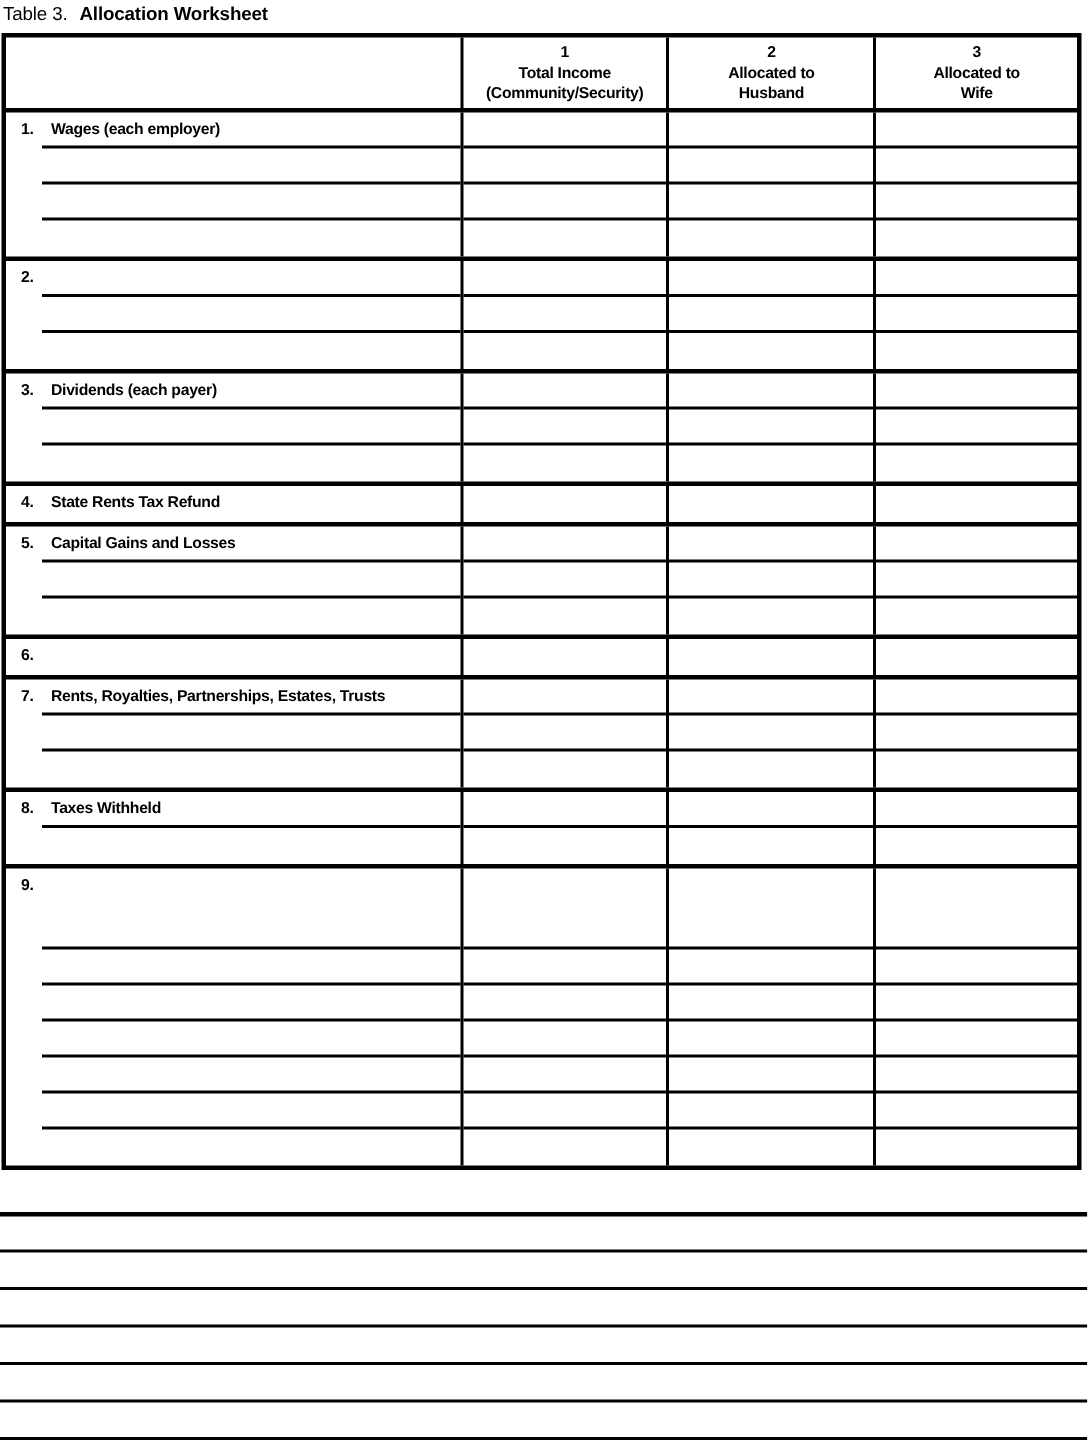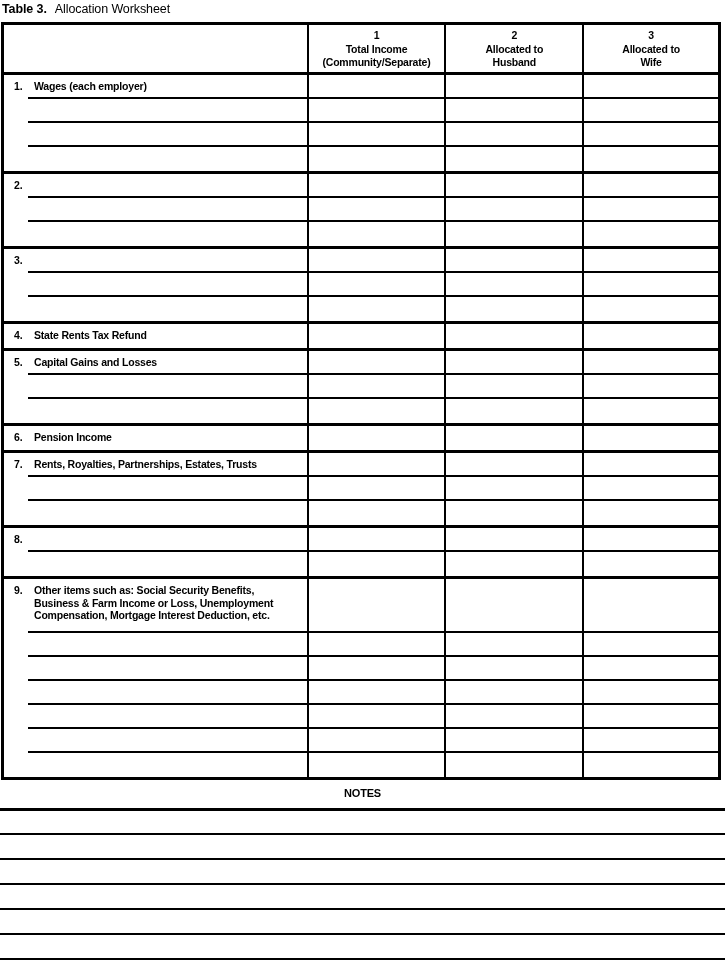--- a/index.html
+++ b/index.html
@@ -2,22 +2,22 @@
 <html><head>
 <meta charset="utf-8">
 <style>
   html,body{margin:0;padding:0;background:#fff;}
   .page{
     position:relative;width:725px;height:967px;background:#ffffff;
     font-family:"Liberation Sans",sans-serif;color:#000;overflow:hidden;
   }
   
   .doc-title{position:absolute;left:2px;top:2px;font-size:12.5px;letter-spacing:-0.1px;white-space:nowrap;}
-  .doc-title .prefix{font-weight:bold;margin-top:48px;}
-  .doc-title .main{font-weight:normal;margin-left:8px;margin-top:16px;}
+  .doc-title .prefix{font-weight:normal;margin-top:48px;}
+  .doc-title .main{font-weight:bold;margin-left:8px;margin-top:16px;}
 
   
   .wtable{
     position:absolute;left:1px;top:22px;width:720px;
     border:3px solid #000;box-sizing:border-box;background:#fff;
   }
   .hdr{display:flex;height:50px;box-sizing:border-box;border-bottom:3px solid #000;}
   .hcell{box-sizing:border-box;border-right:2px solid #000;text-align:center;
          font-weight:bold;font-size:10.5px;line-height:13.5px;padding-top:4px;letter-spacing:-0.2px;}
   .w0{width:305px;}
@@ -59,21 +59,21 @@
     <span class="prefix">Table 3.</span><span class="main">Allocation Worksheet</span>
   </div>
 
   <div class="wtable">
 
     <div class="hdr">
       <div class="hcell w0"></div>
       <div class="hcell w1">
         <div>1</div>
         <div>Total Income</div>
-        <div>(Community/Separate)</div>
+        <div>(Community/Security)</div>
       </div>
       <div class="hcell w2">
         <div>2</div>
         <div>Allocated to</div>
         <div>Husband</div>
       </div>
       <div class="hcell w3">
         <div>3</div>
         <div>Allocated to</div>
         <div>Wife</div>
@@ -140,20 +140,21 @@
         <div class="mrow"></div>
         <div class="mrow"></div>
         <div class="mrow"></div>
       </div>
     </div>
 
     <div class="block">
       <div class="lcol">
         <div class="lrow first">
           <span class="num">3.</span>
+          <span class="lbl">Dividends (each payer)</span>
           <div class="ind"></div>
         </div>
         <div class="lrow">
             <div class="ind"></div>
           </div>
         <div class="lrow"></div>
       </div>
       <div class="mcol w1">
         <div class="mrow"></div>
         <div class="mrow"></div>
@@ -215,21 +216,20 @@
         <div class="mrow"></div>
         <div class="mrow"></div>
         <div class="mrow"></div>
       </div>
     </div>
 
     <div class="block">
       <div class="lcol">
         <div class="lrow first">
           <span class="num">6.</span>
-          <span class="lbl">Pension Income</span>
         </div>
       </div>
       <div class="mcol w1">
           <div class="mrow"></div>
         </div>
       <div class="mcol w2">
           <div class="mrow"></div>
         </div>
       <div class="mcol w3">
           <div class="mrow"></div>
@@ -262,20 +262,21 @@
         <div class="mrow"></div>
         <div class="mrow"></div>
         <div class="mrow"></div>
       </div>
     </div>
 
     <div class="block">
       <div class="lcol">
         <div class="lrow first">
           <span class="num">8.</span>
+          <span class="lbl">Taxes Withheld</span>
           <div class="ind"></div>
         </div>
         <div class="lrow"></div>
       </div>
       <div class="mcol w1">
         <div class="mrow"></div>
         <div class="mrow"></div>
       </div>
       <div class="mcol w2">
         <div class="mrow"></div>
@@ -284,21 +285,20 @@
       <div class="mcol w3">
         <div class="mrow"></div>
         <div class="mrow"></div>
       </div>
     </div>
 
     <div class="block last">
       <div class="lcol">
         <div class="lrow first tall">
           <span class="num">9.</span>
-          <span class="lbl">Other items such as: Social Security Benefits, Business &amp; Farm Income or Loss, Unemployment Compensation, Mortgage Interest Deduction, etc.</span>
           <div class="ind"></div>
         </div>
         <div class="lrow">
             <div class="ind"></div>
           </div>
         <div class="lrow">
             <div class="ind"></div>
           </div>
         <div class="lrow">
             <div class="ind"></div>
@@ -336,21 +336,20 @@
         <div class="mrow"></div>
         <div class="mrow"></div>
         <div class="mrow"></div>
         <div class="mrow"></div>
       </div>
     </div>
 
   </div>
 
   <div class="notes">
-    <div class="notes-title">NOTES</div>
     <div class="nline thick" style="top:28px"></div>
     <div class="nline" style="top:53px"></div>
     <div class="nline" style="top:78px"></div>
     <div class="nline" style="top:103px"></div>
     <div class="nline" style="top:128px"></div>
     <div class="nline" style="top:153px"></div>
     <div class="nline" style="top:178px"></div>
   </div>
 
 </div>

